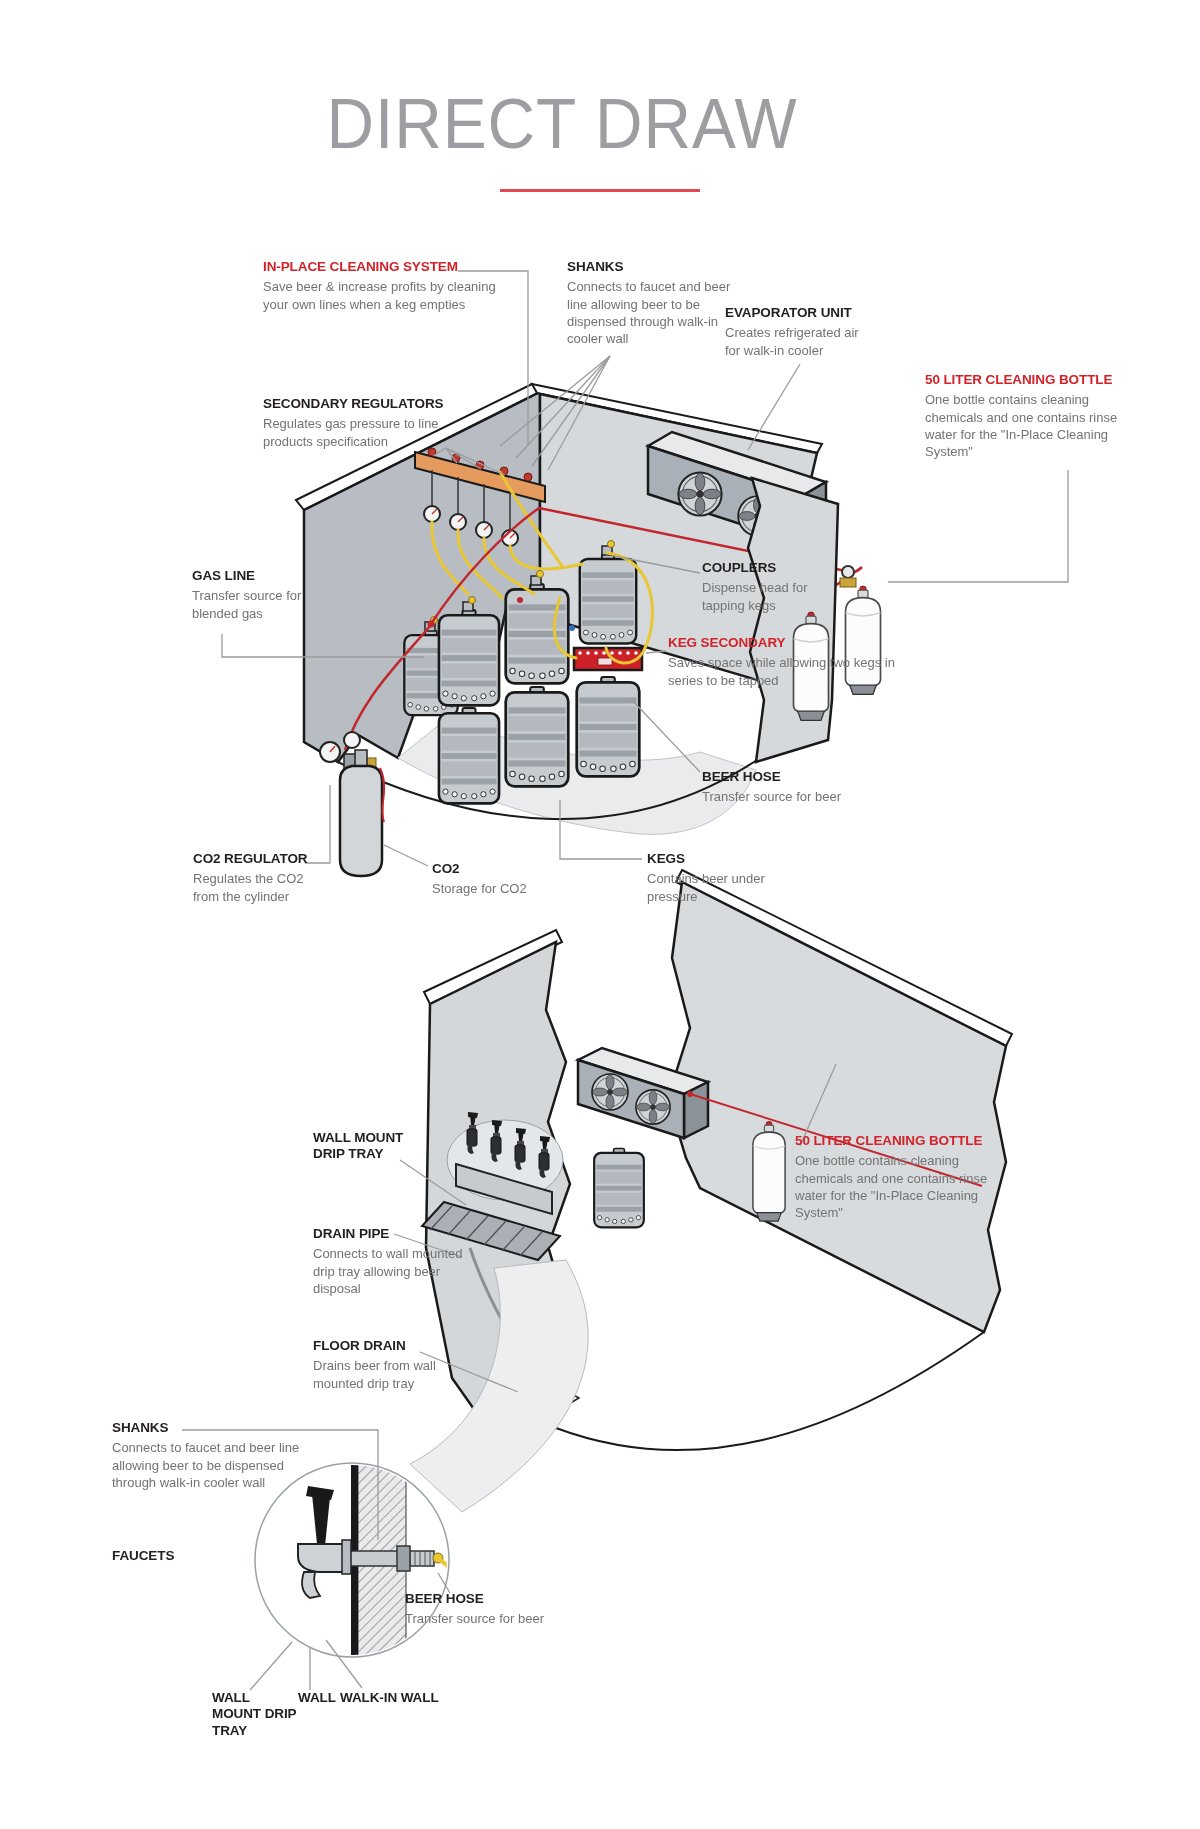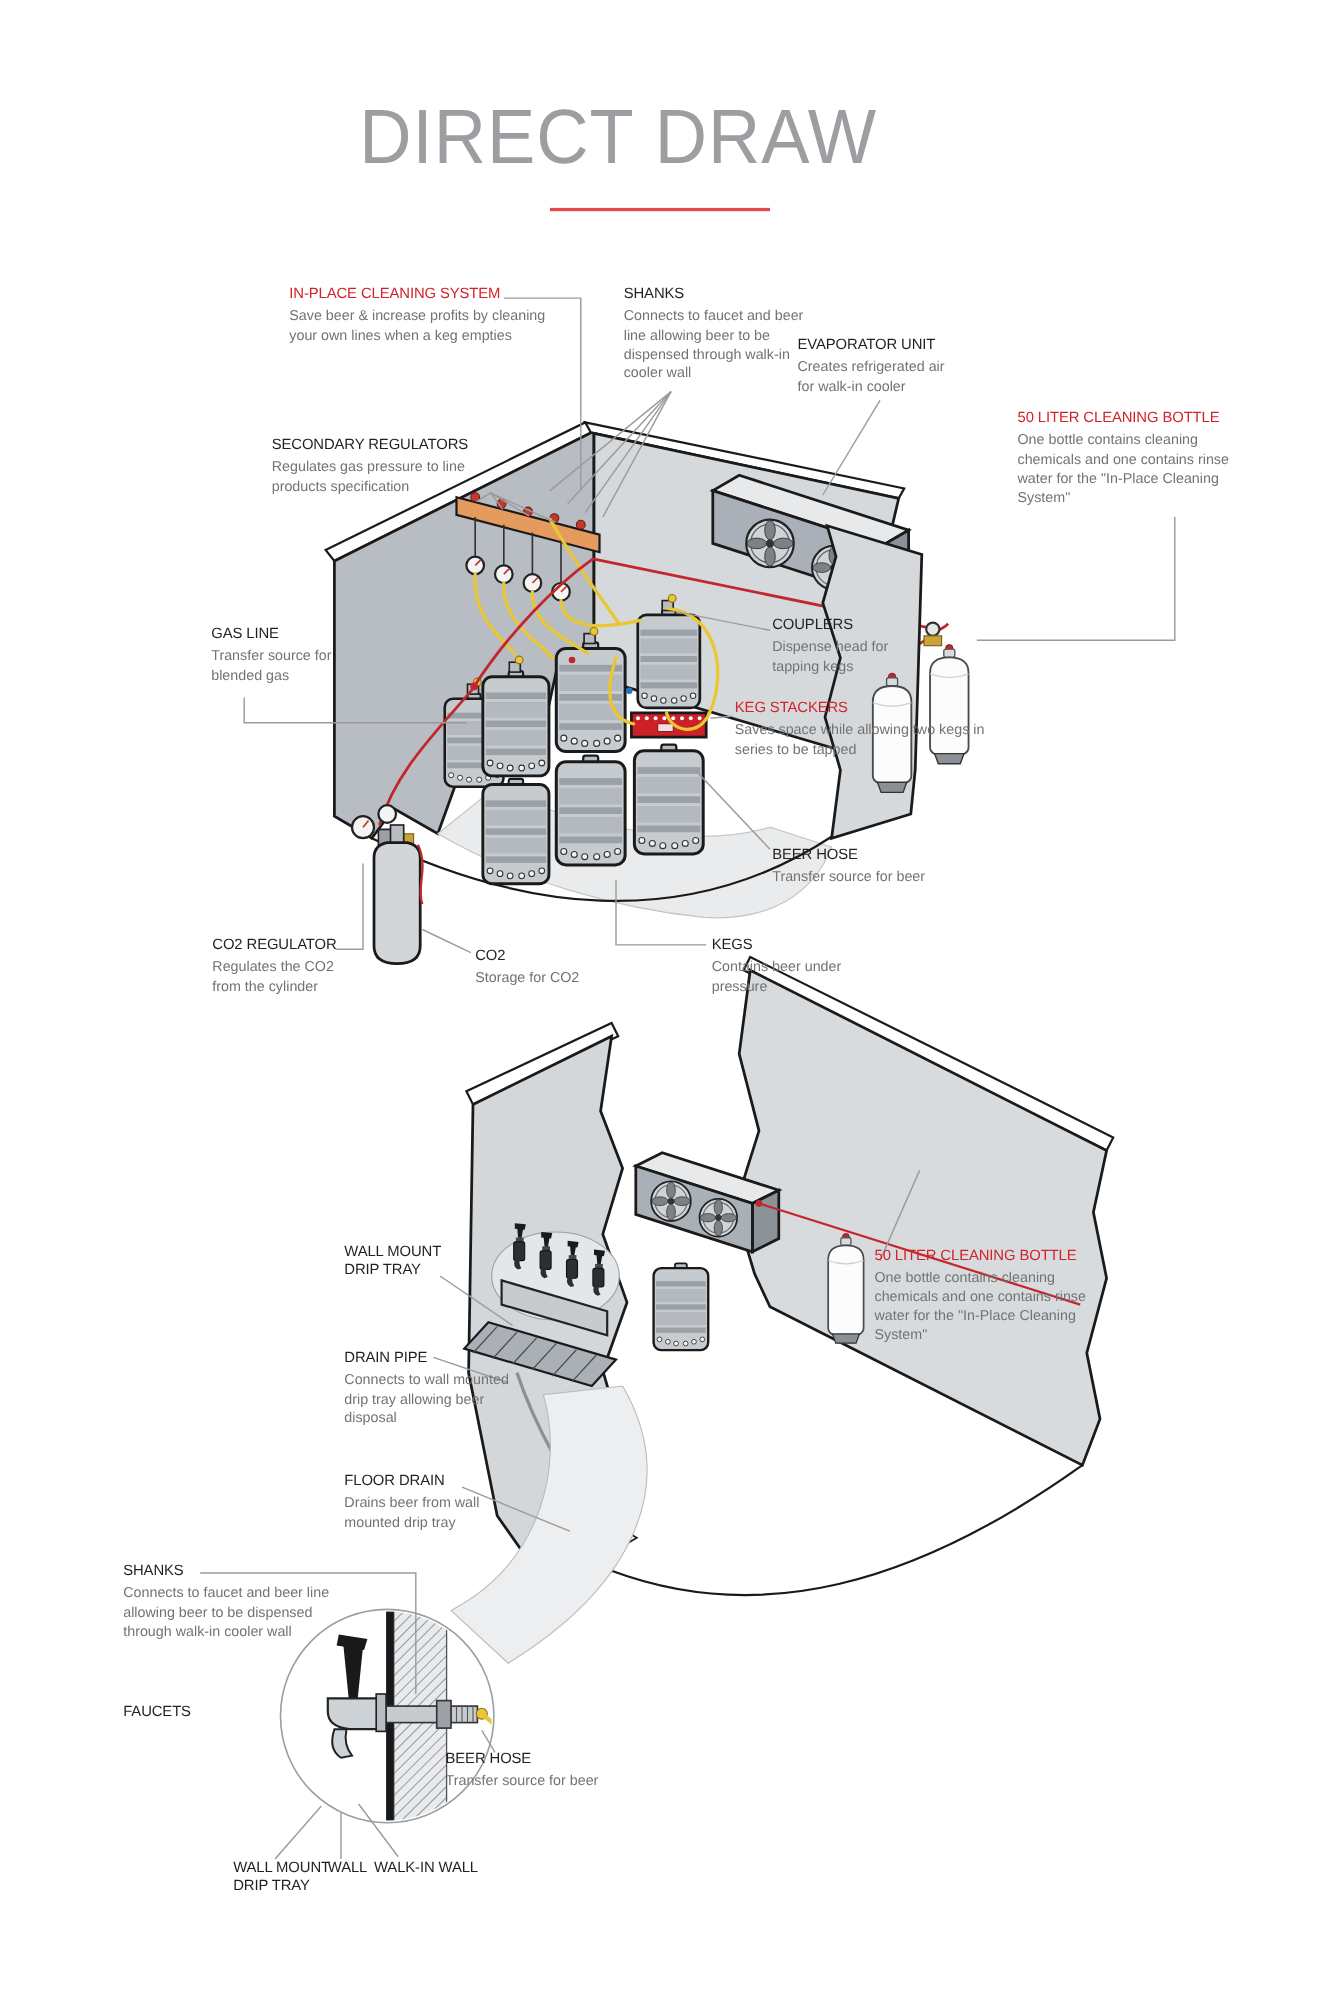--- a/index.html
+++ b/index.html
@@ -5,21 +5,21 @@
   html,body{margin:0;padding:0;background:#fff;}
   body{width:1200px;height:1829px;position:relative;overflow:hidden;
        font-family:"Liberation Sans",sans-serif;}
   .page-title{position:absolute;top:84px;left:0;width:1124px;margin:0;
        text-align:center;font-size:70px;font-weight:200;color:#9c9ea1;
        letter-spacing:1px;transform:scaleX(.94);transform-origin:50% 50%;}
   .title-rule{position:absolute;top:189px;left:500px;width:200px;height:3px;
        background:#e1494d;}
   svg.diagram{position:absolute;left:0;top:0;}
   .label{position:absolute;}
-  .lbl-title{font-size:13.5px;font-weight:normal;color:#231f20;
+  .lbl-title{font-size:13.5px;font-weight:bold;color:#231f20;
        letter-spacing:-.1px;line-height:1.22;margin-bottom:3px;}
   .lbl-title.red{color:#d2232a;}
   .lbl-desc{font-size:13px;color:#737373;line-height:1.33;}
 </style>
 </head>
 <body>
 
 <h1 class="page-title">DIRECT DRAW</h1>
 <div class="title-rule"></div>
 
@@ -337,34 +337,34 @@
   <div class="lbl-desc">Connects to faucet and beer line allowing beer to be dispensed through walk-in cooler wall</div>
 </div>
 <div class="label" style="left:725px;top:305px;width:145px">
   <div class="lbl-title">EVAPORATOR UNIT</div>
   <div class="lbl-desc">Creates refrigerated air for walk-in cooler</div>
 </div>
 <div class="label" style="left:925px;top:372px;width:200px">
   <div class="lbl-title red">50 LITER CLEANING BOTTLE</div>
   <div class="lbl-desc">One bottle contains cleaning chemicals and one contains rinse water for the "In-Place Cleaning System"</div>
 </div>
-<div class="label" style="left:247px;top:396px;width:205px">
+<div class="label" style="left:263px;top:396px;width:205px">
   <div class="lbl-title">SECONDARY REGULATORS</div>
   <div class="lbl-desc">Regulates gas pressure to line products specification</div>
 </div>
 <div class="label" style="left:192px;top:568px;width:125px">
   <div class="lbl-title">GAS LINE</div>
   <div class="lbl-desc">Transfer source for blended gas</div>
 </div>
 <div class="label" style="left:702px;top:560px;width:145px">
   <div class="lbl-title">COUPLERS</div>
   <div class="lbl-desc">Dispense head for tapping kegs</div>
 </div>
 <div class="label" style="left:668px;top:635px;width:235px">
-  <div class="lbl-title red">KEG STACKERS</div>
+  <div class="lbl-title red">KEG SECONDARY</div>
   <div class="lbl-desc">Saves space while allowing two kegs in series to be tapped</div>
 </div>
 <div class="label" style="left:702px;top:769px;width:185px">
   <div class="lbl-title">BEER HOSE</div>
   <div class="lbl-desc">Transfer source for beer</div>
 </div>
 <div class="label" style="left:193px;top:851px;width:135px">
   <div class="lbl-title">CO2 REGULATOR</div>
   <div class="lbl-desc">Regulates the CO2 from the cylinder</div>
 </div>

